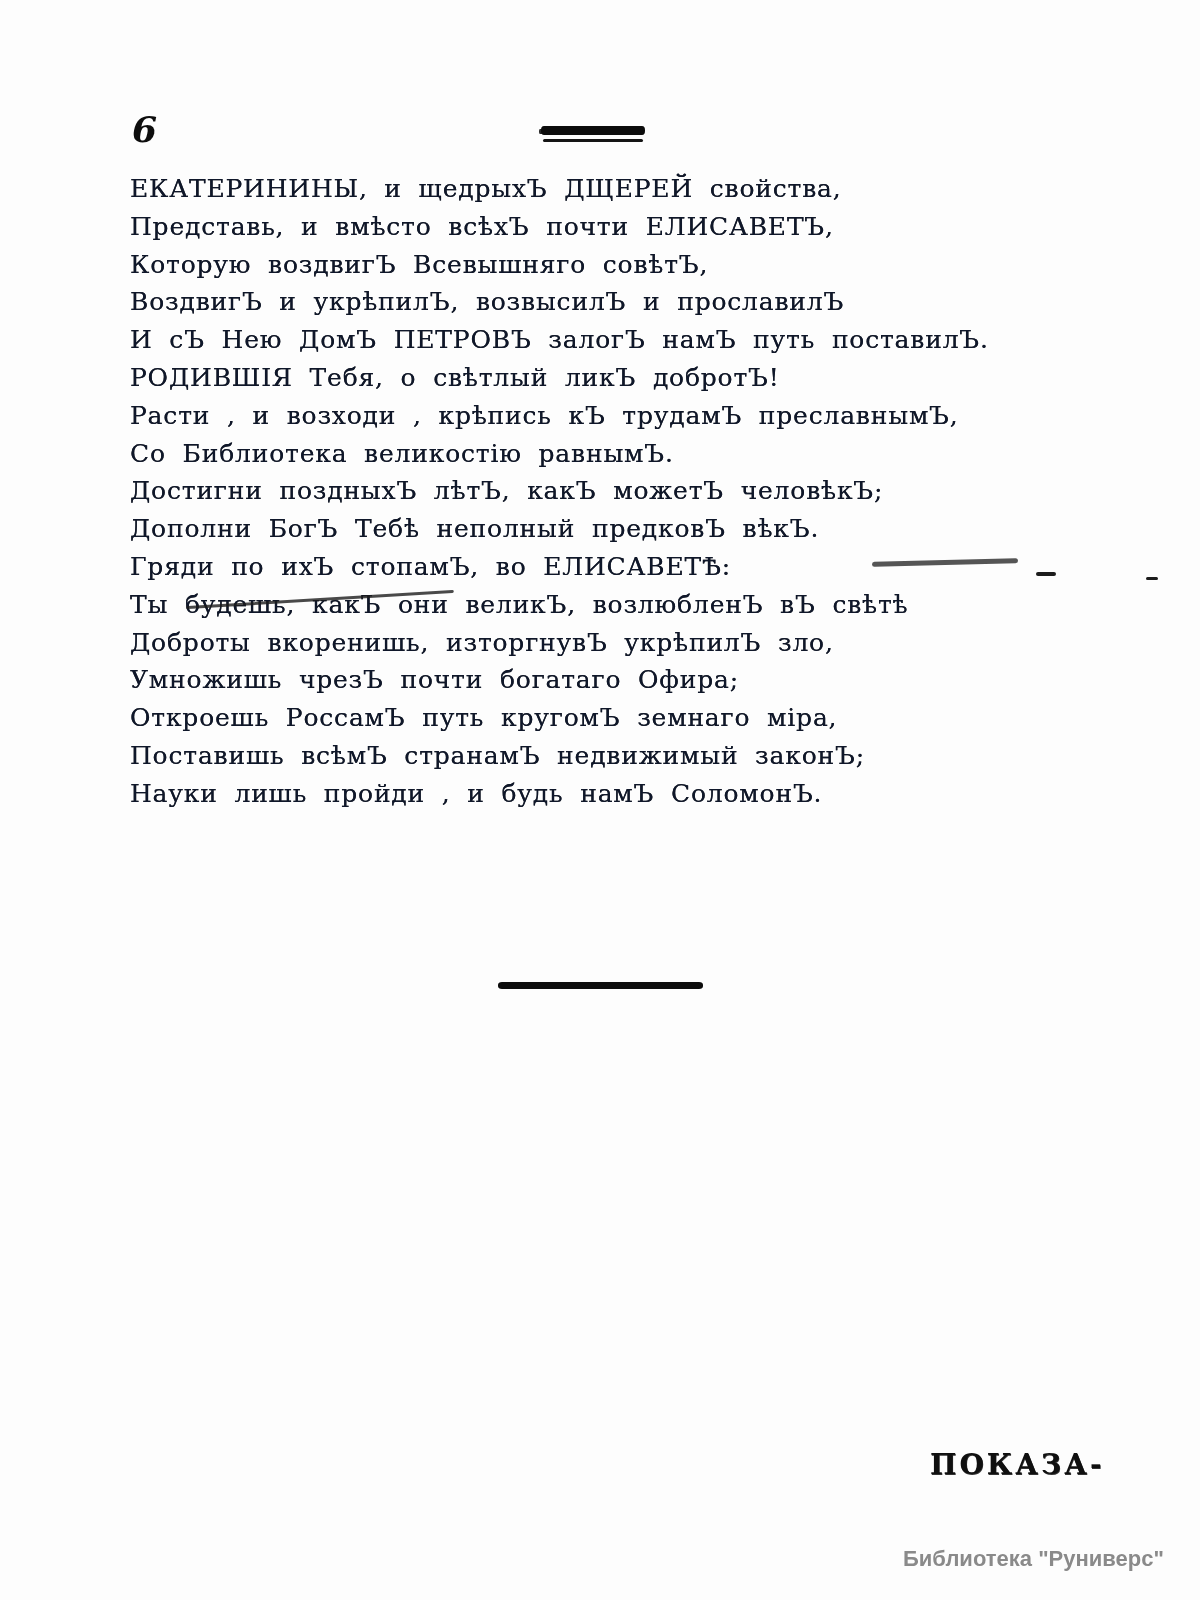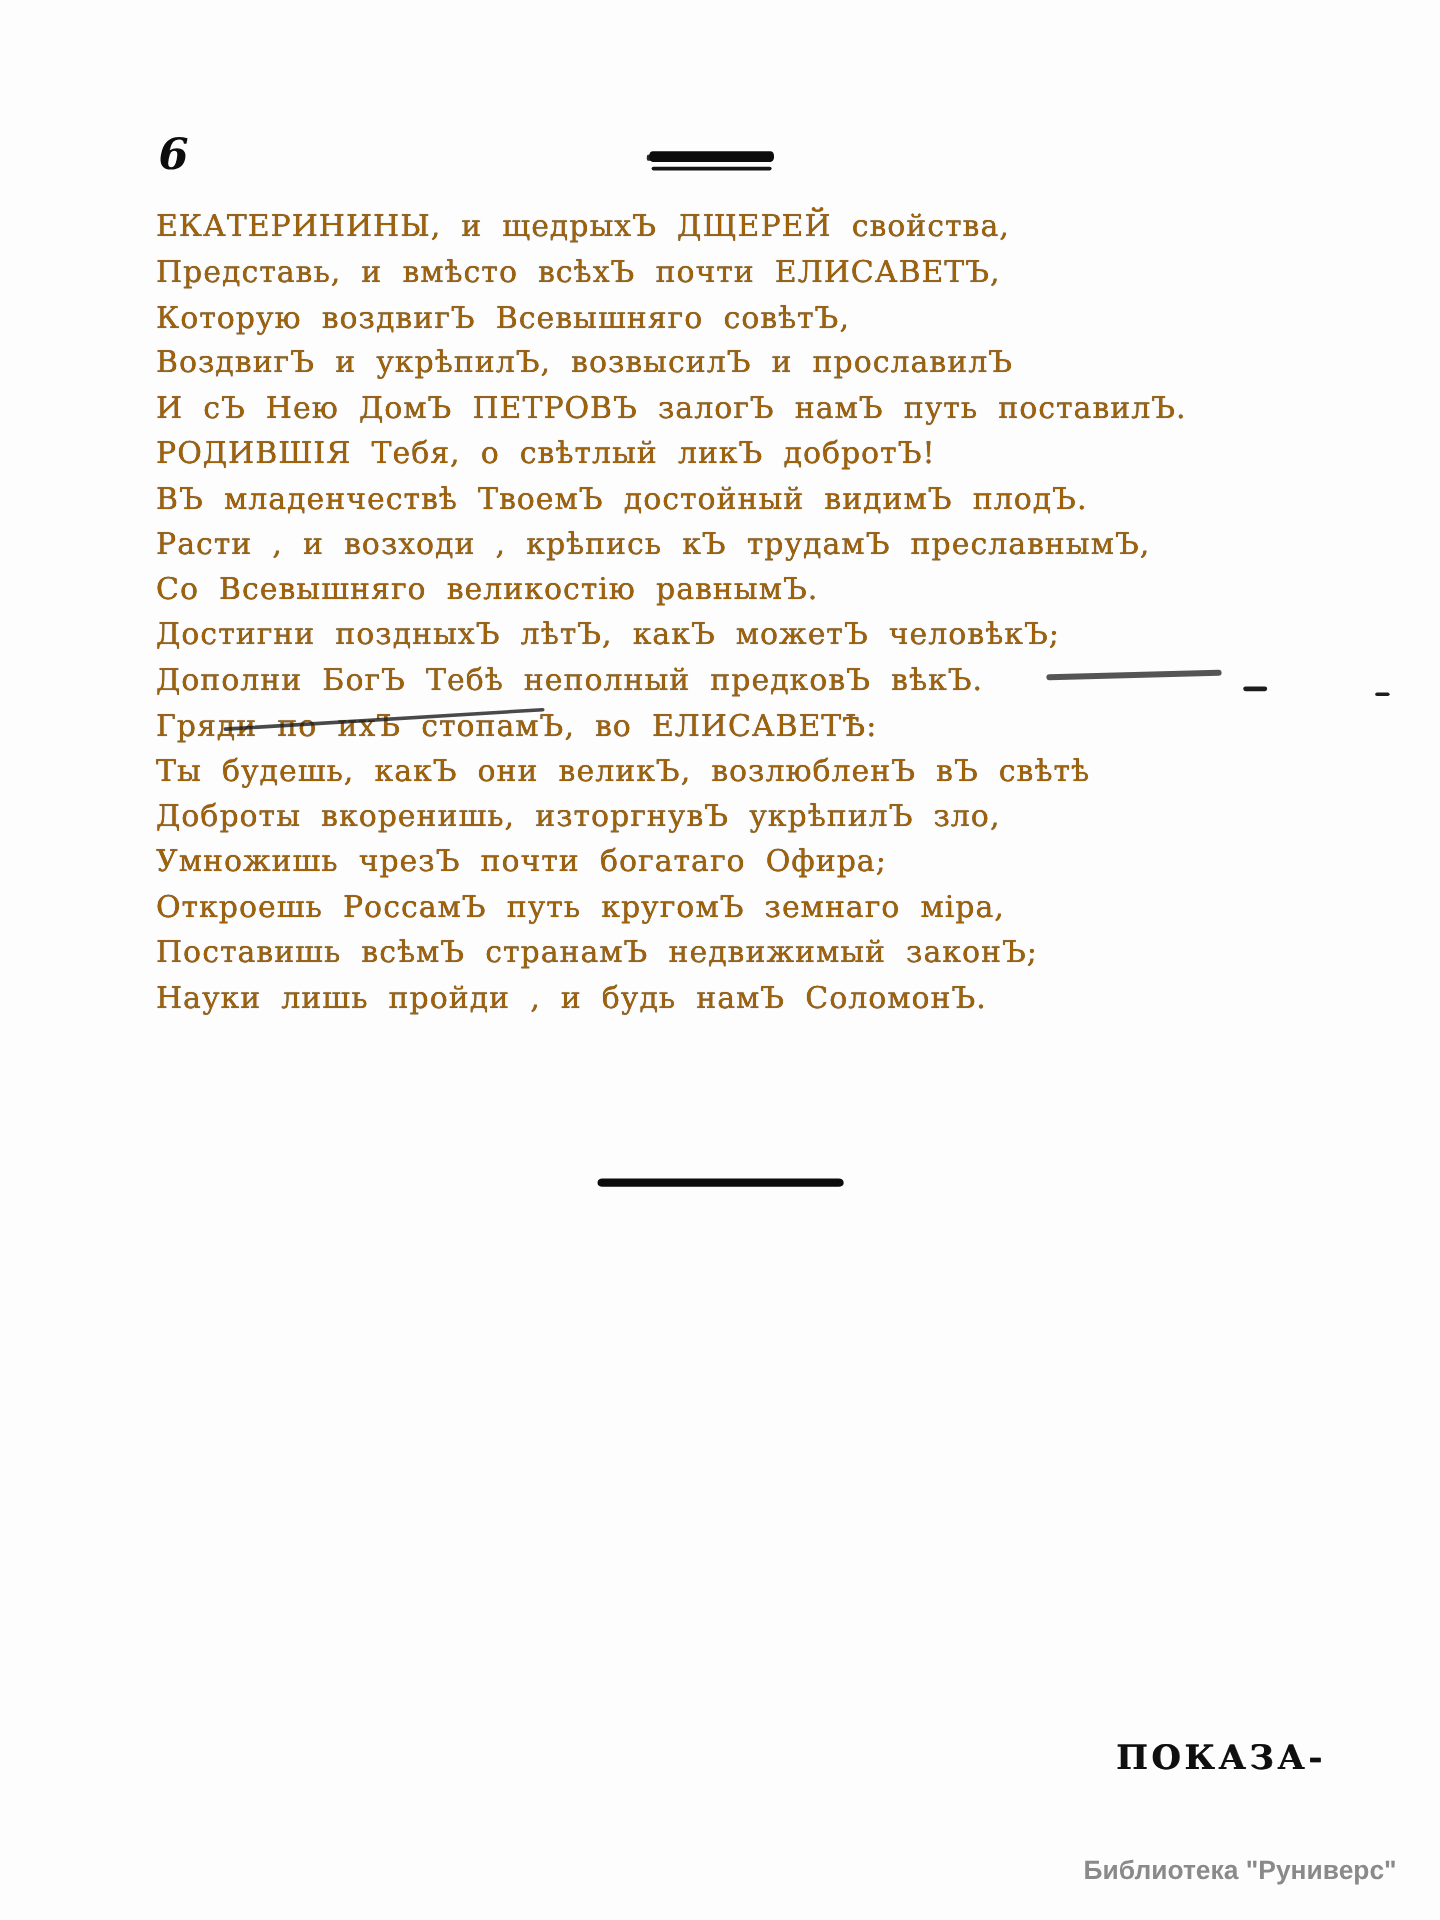--- a/index.html
+++ b/index.html
@@ -54,21 +54,21 @@
     top: 170px;
     width: 990px;
   }
   .poem-line {
     height: 37.8px;
     line-height: 37.8px;
     font-size: 25px;
     letter-spacing: 0.8px;
     word-spacing: 0.32em;
     white-space: nowrap;
-    color: #a16207;
+    color: #0f172a;
     text-shadow: 0 0 0.6px #3a3a3a;
   }
   
   .artifact {
     position: absolute;
     background: #1c1c1c;
   }
   .smudge-chelovek {
     left: 872px; top: 560px;
     width: 146px; height: 5px;
@@ -134,23 +134,22 @@
     <div class="bar-thin"></div>
   </div>
 
   <div class="poem">
     <div class="poem-line">ЕКАТЕРИНИНЫ, и щедрыхЪ ДЩЕРЕЙ свойства,</div>
     <div class="poem-line">Представь, и вмѣсто всѣхЪ почти ЕЛИСАВЕТЪ,</div>
     <div class="poem-line">Которую воздвигЪ Всевышняго совѣтЪ,</div>
     <div class="poem-line">ВоздвигЪ и укрѣпилЪ, возвысилЪ и прославилЪ</div>
     <div class="poem-line">И сЪ Нею ДомЪ ПЕТРОВЪ залогЪ намЪ путь поставилЪ.</div>
     <div class="poem-line">РОДИВШІЯ Тебя, о свѣтлый ликЪ добротЪ!</div>
-    <div class="poem-line">ВЪ младенчествѣ ТвоемЪ достойный видимЪ плодЪ.</div>
     <div class="poem-line">Расти , и возходи , крѣпись кЪ трудамЪ преславнымЪ,</div>
-    <div class="poem-line">Со Всевышняго великостію равнымЪ.</div>
+    <div class="poem-line">Со Библиотека великостію равнымЪ.</div>
     <div class="poem-line">Достигни поздныхЪ лѣтЪ, какЪ можетЪ человѣкЪ;</div>
     <div class="poem-line">Дополни БогЪ Тебѣ неполный предковЪ вѣкЪ.</div>
     <div class="poem-line">Гряди по ихЪ стопамЪ, во ЕЛИСАВЕТѢ:</div>
     <div class="poem-line">Ты будешь, какЪ они великЪ, возлюбленЪ вЪ свѣтѣ</div>
     <div class="poem-line">Доброты вкоренишь, изторгнувЪ укрѣпилЪ зло,</div>
     <div class="poem-line">Умножишь чрезЪ почти богатаго Офира;</div>
     <div class="poem-line">Откроешь РоссамЪ путь кругомЪ земнаго міра,</div>
     <div class="poem-line">Поставишь всѣмЪ странамЪ недвижимый законЪ;</div>
     <div class="poem-line">Науки лишь пройди , и будь намЪ СоломонЪ.</div>
   </div>

